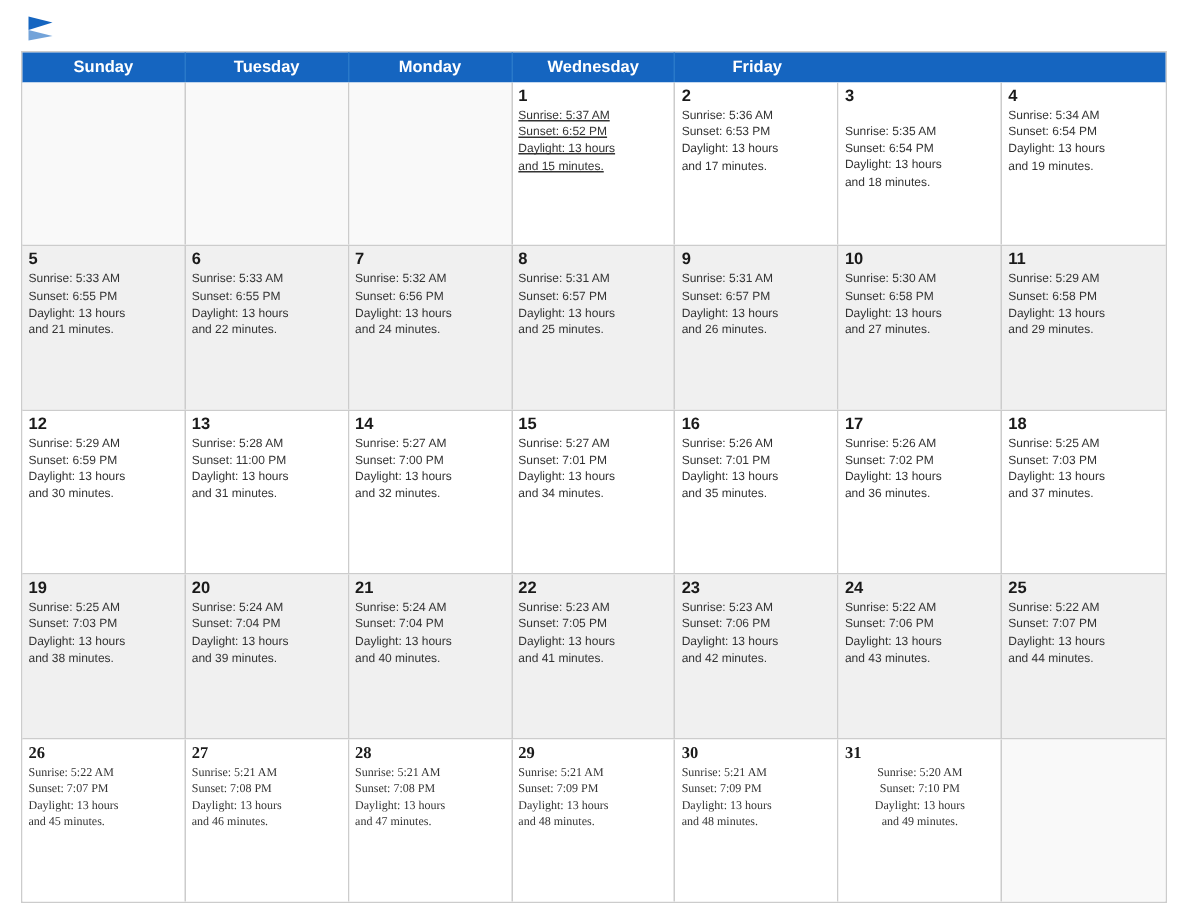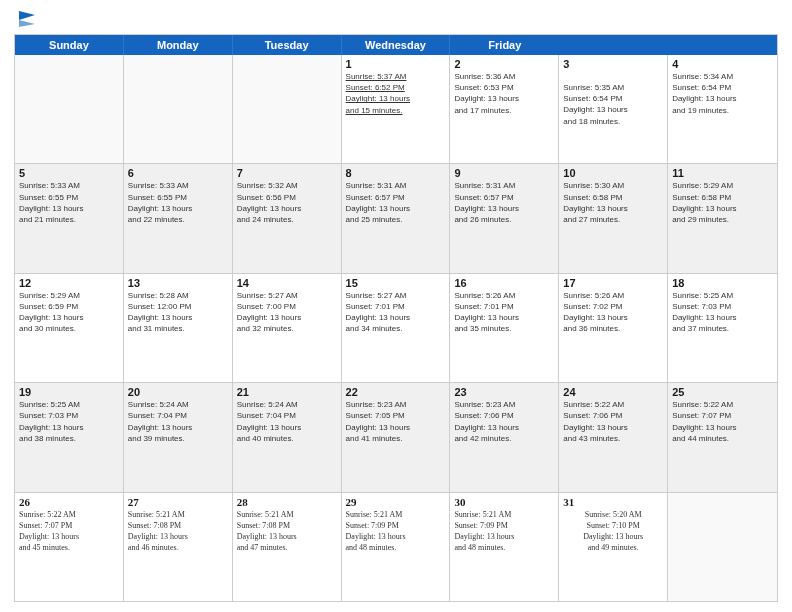--- a/index.html
+++ b/index.html
@@ -115,22 +115,22 @@
     </div>
     <div class="title-block">
       <div class="month-title"></div>
       <div class="subtitle"></div>
     </div>
   </div>
 
   <div class="calendar">
     <div class="cal-header">
     <div class="cal-header-cell">Sunday</div>
+        <div class="cal-header-cell">Tuesday</div>
         <div class="cal-header-cell">Monday</div>
-        <div class="cal-header-cell">Tuesday</div>
         <div class="cal-header-cell">Wednesday</div>
         <div class="cal-header-cell">Friday</div>
       </div>
     <div class="cal-body">
     <div class="cal-row">
           <div class="cal-cell empty"></div>
           <div class="cal-cell empty"></div>
           <div class="cal-cell empty"></div>
           <div class="cal-cell">
             <div class="day-num">1</div>
@@ -216,21 +216,21 @@
           <div class="cal-cell">
             <div class="day-num">12</div>
             <div class="day-info" style="white-space: pre-line;">Sunrise: 5:29 AM
 Sunset: 6:59 PM
 Daylight: 13 hours
 and 30 minutes.</div>
           </div>
           <div class="cal-cell">
             <div class="day-num">13</div>
             <div class="day-info" style="white-space: pre-line;">Sunrise: 5:28 AM
-Sunset: 12:00 PM
+Sunset: 11:00 PM
 Daylight: 13 hours
 and 31 minutes.</div>
           </div>
           <div class="cal-cell">
             <div class="day-num">14</div>
             <div class="day-info" style="white-space: pre-line;">Sunrise: 5:27 AM
 Sunset: 7:00 PM
 Daylight: 13 hours
 and 32 minutes.</div>
           </div>

